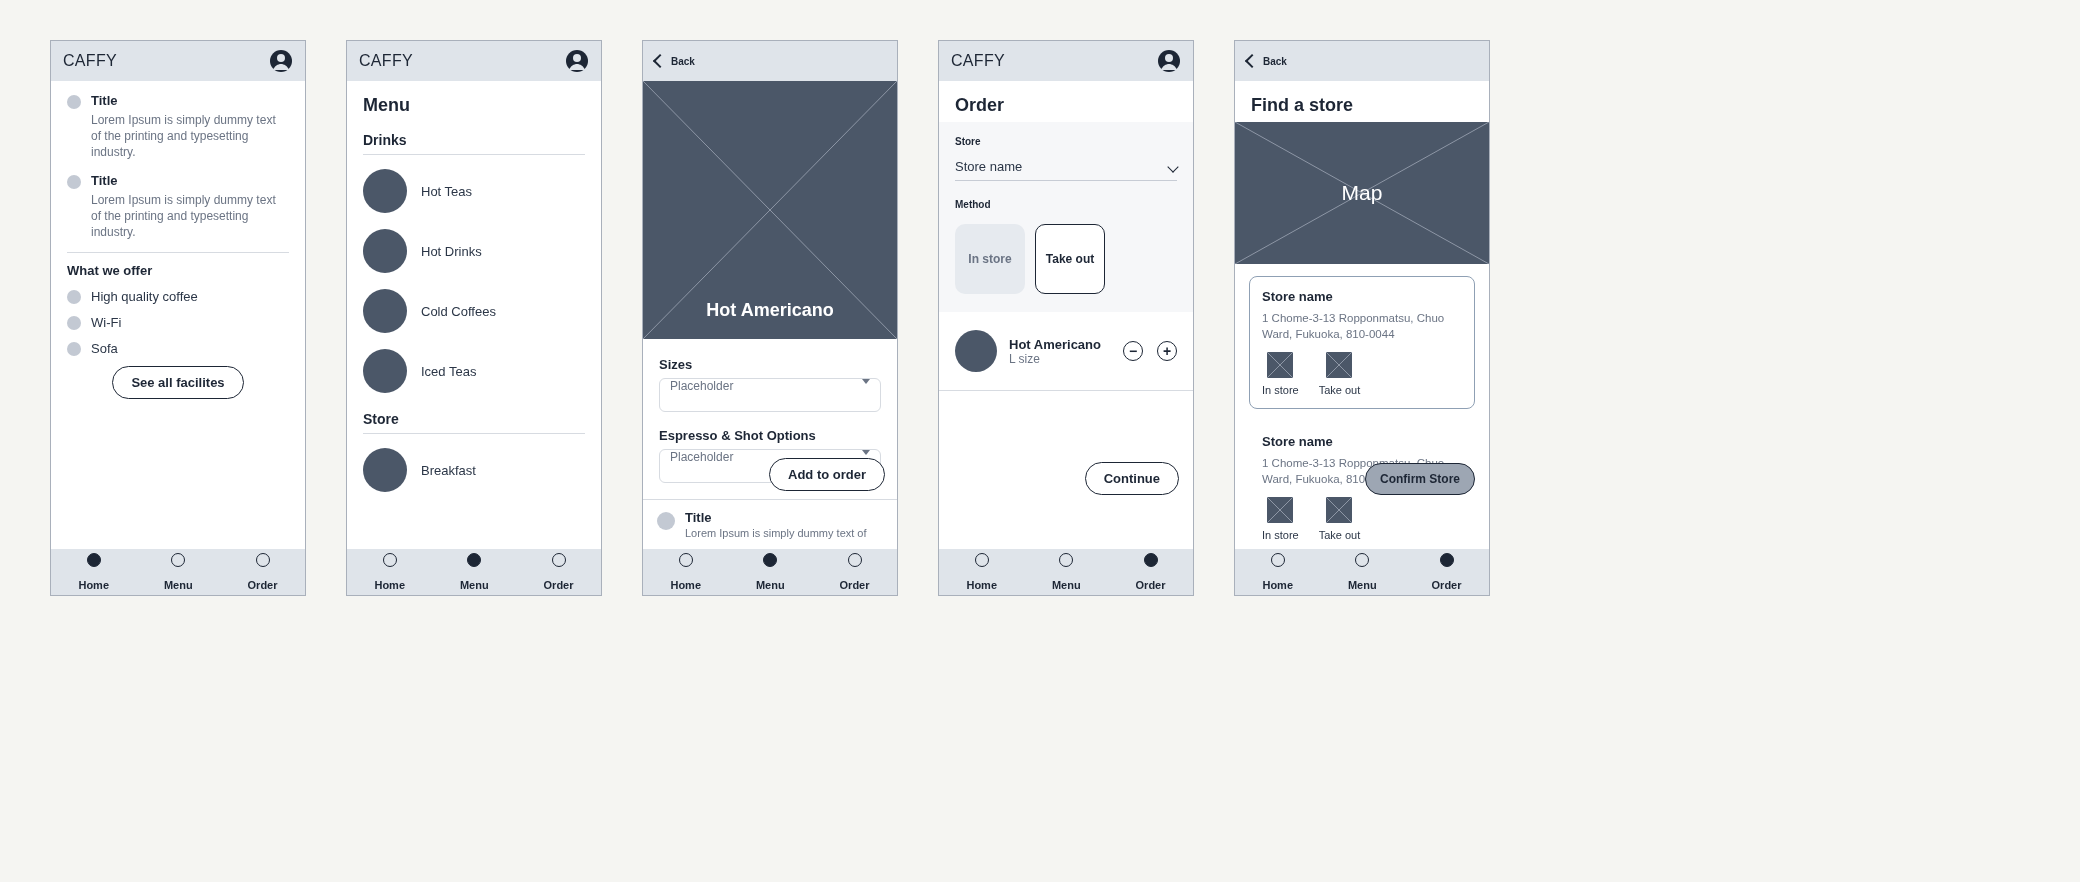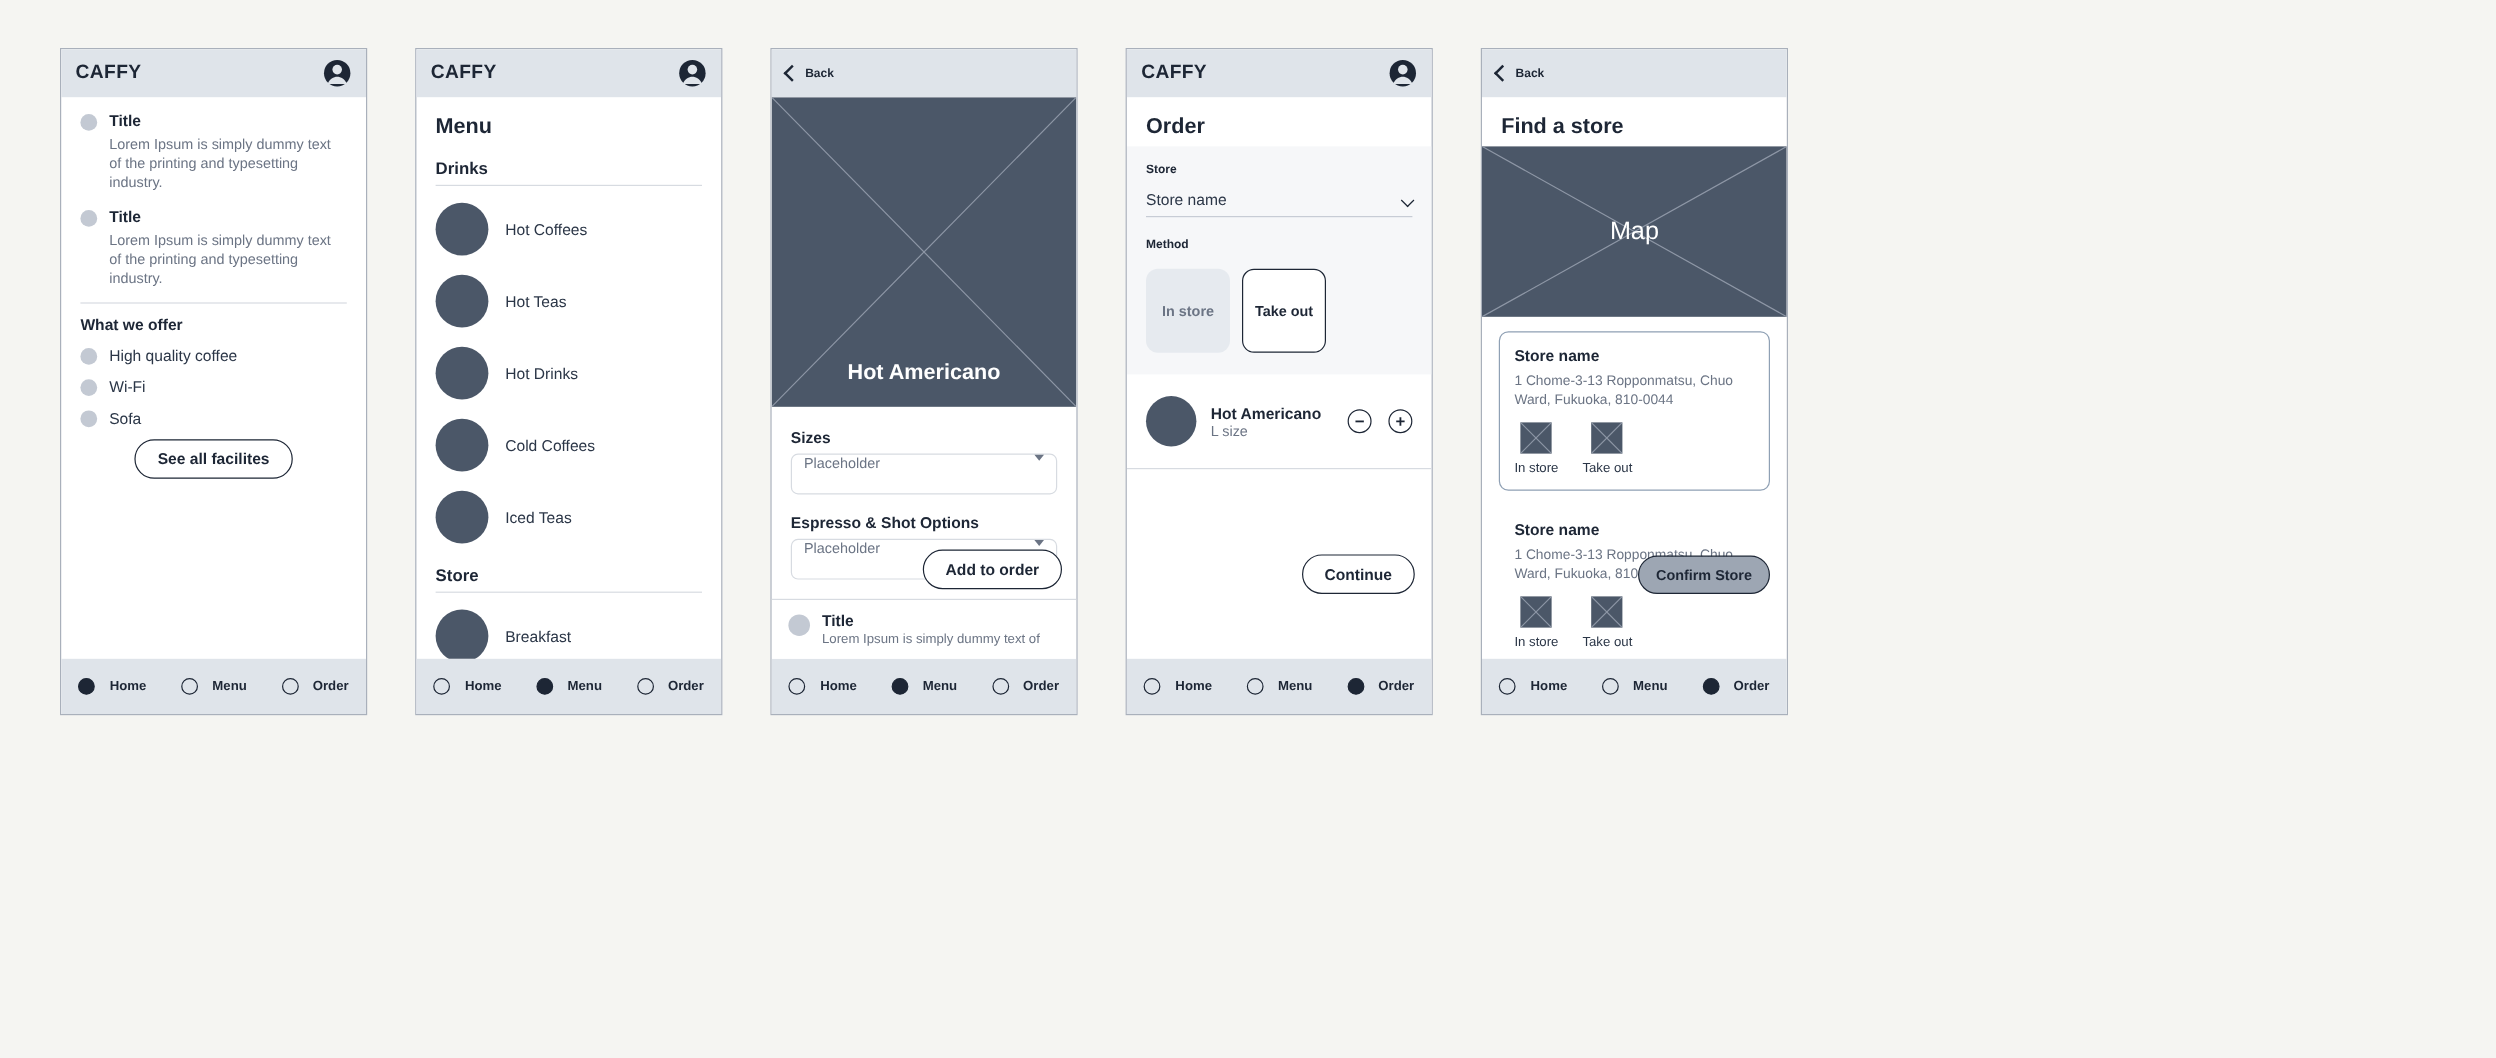--- a/index.html
+++ b/index.html
@@ -20,21 +20,21 @@
   }
   *{box-sizing:border-box;font-family:Arial,Helvetica,sans-serif}
   body{margin:0;background:var(--bg);padding:40px 50px}
   .row{display:flex;gap:40px;align-items:flex-start}
   .phone{
     width:256px;height:556px;flex:0 0 256px;
     border:1px solid var(--frame-border);
     background:#fff;display:flex;flex-direction:column;overflow:hidden;position:relative;
   }
   
-  .appbar{background:var(--header-bg);height:40px;display:flex;align-items:center;padding:0 12px;color:var(--ink-strong);font-weight:700;font-size:16px}
+  .appbar{background:var(--header-bg);height:40px;display:flex;align-items:center;padding:0 12px;color:var(--ink-strong);font-weight:400;font-size:16px}
   .appbar .spacer{flex:1}
   .appbar .brand{letter-spacing:.3px}
   .backbar{background:var(--header-bg);height:40px;display:flex;align-items:center;padding:0 12px;color:var(--ink-strong);font-weight:700;font-size:10px;gap:6px}
   .chevron{width:10px;height:10px;border-left:2px solid var(--ink-strong);border-bottom:2px solid var(--ink-strong);transform:rotate(45deg)}
   .avatar{width:24px;height:24px}
   .avatar svg{display:block}
   
   .content{flex:1;overflow:hidden;position:relative}
   .scroll{position:absolute;inset:0;overflow:hidden}
   
@@ -90,21 +90,21 @@
   .sc-addr{font-size:11.5px;color:var(--muted);line-height:1.4;margin-bottom:10px}
   .sc-row{display:flex;gap:20px}
   .sc-opt{display:flex;flex-direction:column;align-items:center;gap:6px}
   .sq{width:26px;height:26px;background:var(--dark-fill);position:relative}
   .sq::before,.sq::after{content:"";position:absolute;inset:0}
   .sq svg{position:absolute;inset:0}
   .sc-opt span{font-size:11px;color:var(--ink)}
   .fab{position:absolute;right:14px;bottom:54px;background:var(--fab-bg);color:var(--fab-text);font-weight:800;font-size:12px;border:1.5px solid var(--ink-strong);border-radius:999px;padding:8px 14px}
   
   .tabbar{height:46px;background:var(--tab-bg);display:flex;align-items:center;justify-content:space-around}
-  .tab{display:flex;flex-direction:row;align-items:center;gap:12px;color:var(--ink-strong);font-size:11px;font-weight:700}
+  .tab{display:flex;flex-direction:column;align-items:center;gap:12px;color:var(--ink-strong);font-size:11px;font-weight:700}
   .tab .circ{width:14px;height:14px;border-radius:50%;border:1.5px solid var(--ink-strong)}
   .tab .circ.fill{background:var(--ink-strong)}
 </style>
 </head>
 <body>
 
 <div class="row">
 
   <div class="phone">
     <div class="appbar">
@@ -181,24 +181,20 @@
             <circle cx="12" cy="9" r="4" fill="#dfe4ea"></circle>
             <path d="M4 21c1.5-4 5-6 8-6s6.5 2 8 6" fill="#dfe4ea"></path>
           </svg>
       </span>
     </div>
     <div class="content">
       <div class="scroll">
         <div class="page-title">Menu</div>
         <div class="cat">Drinks</div>
         <div class="cat-hr"></div>
-        <div class="li">
-            <div class="ball"></div>
-            <div class="label">Hot Coffees</div>
-          </div>
         <div class="li">
             <div class="ball"></div>
             <div class="label">Hot Teas</div>
           </div>
         <div class="li">
             <div class="ball"></div>
             <div class="label">Hot Drinks</div>
           </div>
         <div class="li">
             <div class="ball"></div>

